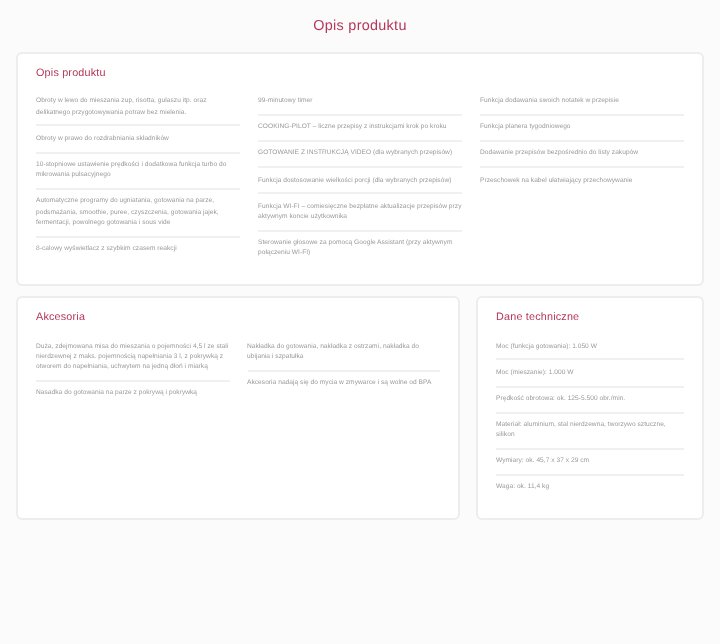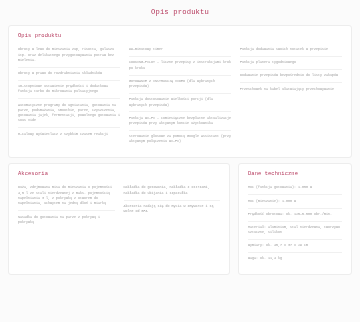--- a/index.html
+++ b/index.html
@@ -1,15 +1,15 @@
 <!DOCTYPE html>
 <html><head>
 <meta charset="utf-8">
 <style>
-  * { box-sizing: border-box; font-family: Liberation Mono, monospace; }
+  * { box-sizing: border-box; }
   html, body {
     margin: 0; padding: 0;
     width: 360px; height: 322px;
     background: #fbfbfb;
     font-family: "Liberation Sans", sans-serif;
     overflow: hidden;
   }
   .page {
     width: 360px; height: 322px;
     position: relative;

